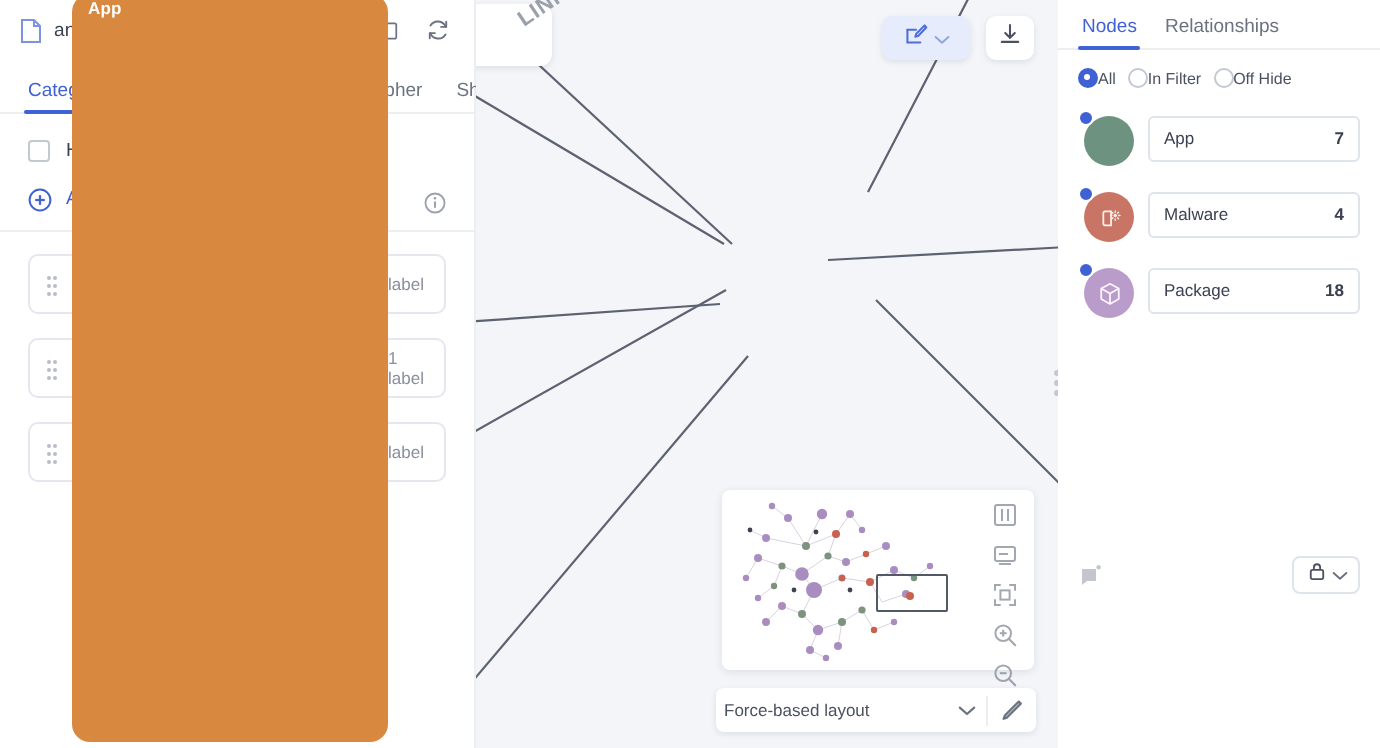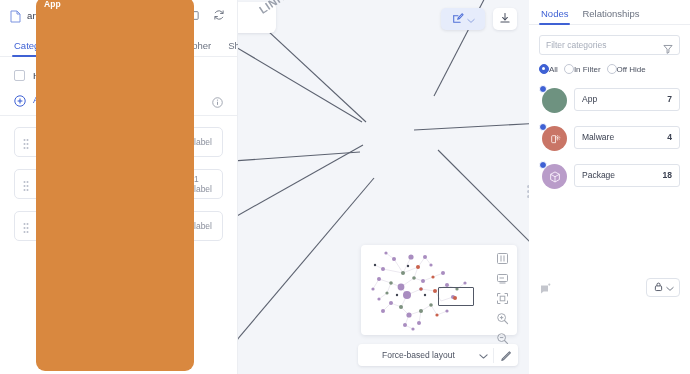--- a/index.html
+++ b/index.html
@@ -131,21 +131,21 @@
     width: 29px; display: flex; flex-direction: column; align-items: center;
     padding-top: 6px; gap: 7px;
   }
   .mm-ibtn { width: 13px; height: 13px; cursor: pointer; opacity: .62; }
   .mm-zoomtxt { font-size: 5.5px; color: #9aa0ac; margin-top: 1px; }
 
   .layout-bar {
     position: absolute; left: 120px; bottom: 8px;
     width: 160px; height: 22px; background: #fff; border-radius: 4px;
     box-shadow: 0 1px 3px rgba(20,30,60,.10);
-    display: flex; align-items: center; padding: 0 6px 0 24px;
+    display: flex; align-items: center; padding: 0 6px 0 4px;
   }
   .layout-name { font-size: 8.5px; color: #4b5160; flex: 1 1 auto; }
   .lb-div { width: 1px; height: 15px; background: #eceef2; margin: 0 5px; }
   .lb-icon { width: 13px; height: 13px; cursor: pointer; }
 
   
   .drag-handle {
     position: absolute; right: -3px; top: 182px;
     width: 7px; height: 18px; display: flex; flex-direction: column;
     align-items: center; justify-content: center; gap: 2px;
@@ -503,28 +503,20 @@
     </div>
   </div>
 
   <div class="right-panel">
 
     <div class="rp-tabs">
       <div class="tab active">Nodes</div>
       <div class="tab">Relationships</div>
     </div>
 
-    <div class="rp-search">
-      <input type="text" placeholder="Filter categories" style="">
-      <span class="funnel">
-        <svg viewBox="0 0 11 11" width="10" height="10">
-          <path d="M1 1.6h9l-3.5 4v3.6l-2 1V5.6z" fill="none" stroke="#8a8f9c" stroke-width="1" stroke-linejoin="round"></path>
-        </svg>
-      </span>
-    </div>
 
     <div class="radios">
       <span class="radio-item">
         <span class="rdot on"></span>
         <span class="rlabel">All</span>
       </span>
       <span class="radio-item">
         <span class="rdot"></span>
         <span class="rlabel">In Filter</span>
       </span>

